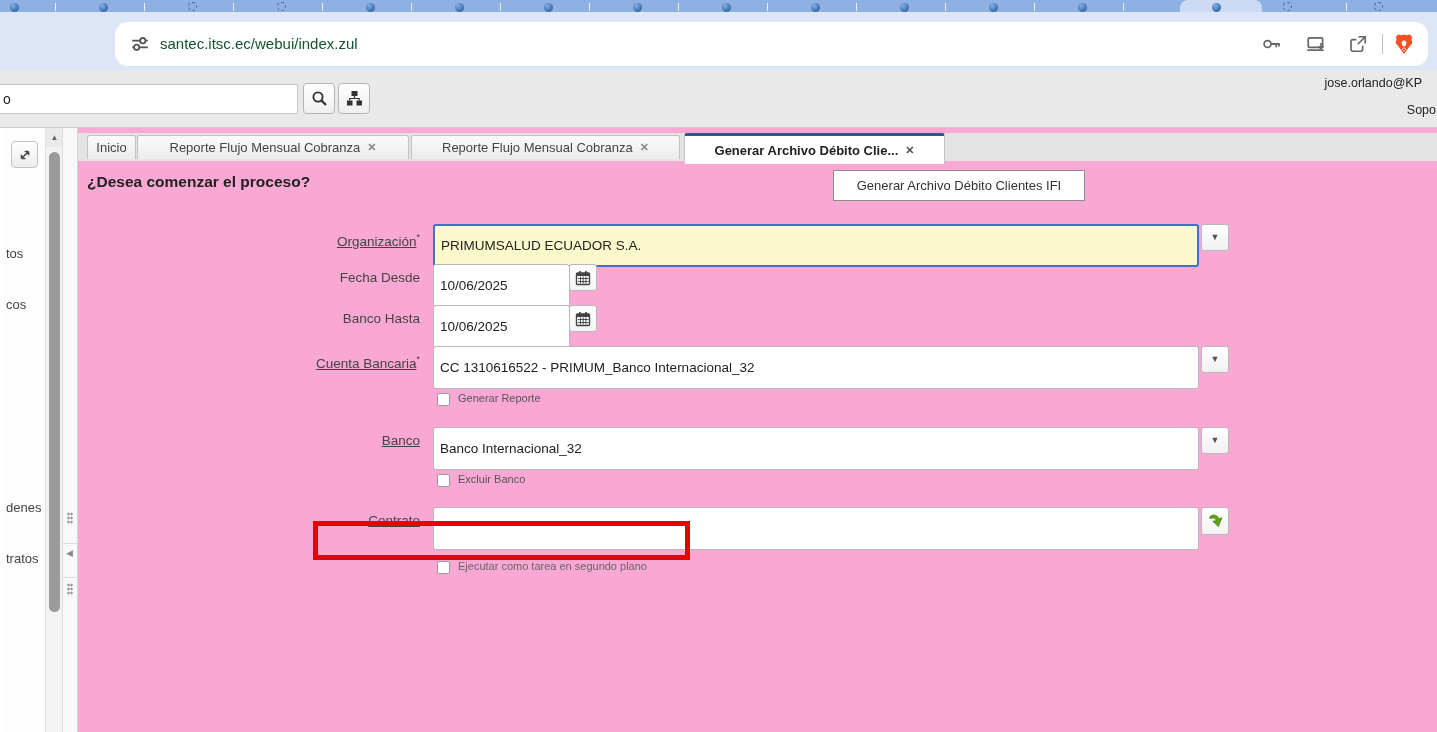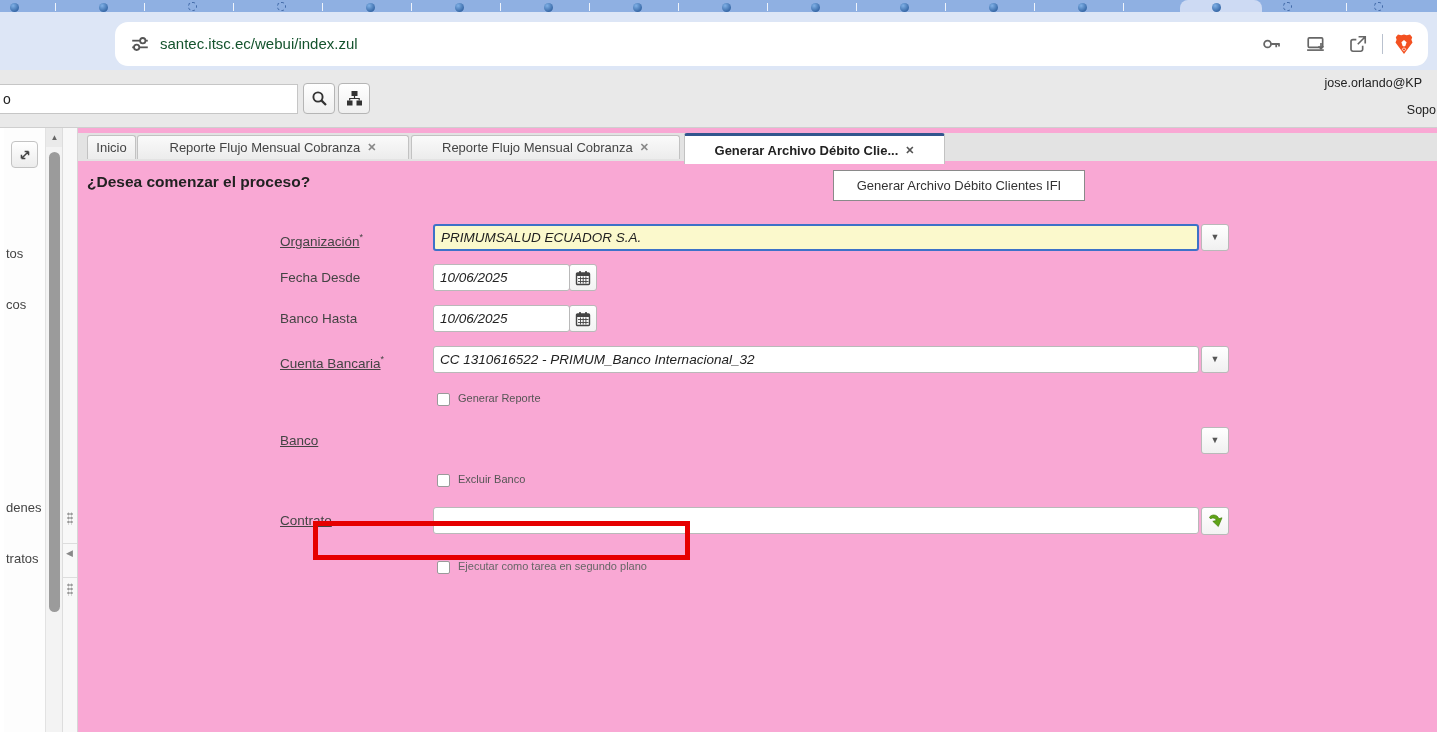--- a/index.html
+++ b/index.html
@@ -63,27 +63,27 @@
         display:flex;align-items:center;justify-content:center;gap:7px;padding:0 9px;cursor:pointer;}
   .wtab.active{top:0;height:31px;background:#fff;border-top:3px solid #33568e;
         font-weight:bold;color:#222;z-index:3;}
   .closex{font-size:11px;font-weight:bold;color:#888;cursor:pointer;}
   .wtab.active .closex{color:#555;}
   #proctitle{position:absolute;left:9px;top:45px;font-size:15.5px;font-weight:bold;color:#222;}
   #procnamebox{position:absolute;left:755px;top:42px;width:252px;height:31px;box-sizing:border-box;
         border:1px solid #8a8a8a;background:#fff;text-align:center;line-height:29px;
         font-size:13px;color:#333;}
   
-  .flabel{position:absolute;left:202px;width:140px;text-align:left;font-size:13.5px;
+  .flabel{position:absolute;left:202px;width:140px;text-align:right;font-size:13.5px;
         color:#444;line-height:27px;white-space:nowrap;}
   .flabel .u{text-decoration:underline;}
   .flabel sup{font-size:9px;color:#444;}
-  .txtfield{position:absolute;box-sizing:border-box;height:27px;border:1px solid #b9b9b9;
+  .txtfield{position:absolute;box-sizing:border-box;height:43px;border:1px solid #b9b9b9;
         border-radius:3px;font-family:"Liberation Sans",sans-serif;font-size:13.5px;
-        padding:0 6px;color:#222;background:#fff;font-style:italic;}
+        padding:0 6px;color:#222;background:#fff;}
   #orgfield{background:#fbf9cc;border:2px solid #3d72c8;}
   .combobtn{position:absolute;box-sizing:border-box;width:28px;height:27px;border:1px solid #b9b9b9;
         border-radius:3px;background:linear-gradient(#fff,#f0f0f0);color:#555;font-size:9px;
         text-align:center;line-height:25px;cursor:pointer;}
   .iconbtn{position:absolute;box-sizing:border-box;width:28px;height:27px;border:1px solid #b9b9b9;
         border-radius:3px;background:linear-gradient(#fff,#f3f3f3);display:flex;
         align-items:center;justify-content:center;cursor:pointer;}
   .cbox{position:absolute;width:13px;height:13px;box-sizing:border-box;border:1px solid #9a9a9a;
         border-radius:2px;background:#fff;cursor:pointer;}
   .cblabel{position:absolute;font-size:11px;color:#555;white-space:nowrap;}
@@ -257,20 +257,21 @@
   </div>
 
   <div class="flabel" style="top:218px"><span class="u">Cuenta Bancaria</span><sup>*</sup></div>
   <input class="txtfield" style="left: 355px; top: 218px; width: 766px;" type="text" value="CC 1310616522 - PRIMUM_Banco Internacional_32">
   <div class="combobtn" style="left:1123px;top:218px"><span>▼</span></div>
 
   <div class="cbox" style="left:359px;top:265px"></div>
   <div class="cblabel" style="left:380px;top:264px">Generar Reporte</div>
 
   <div class="flabel" style="top:299px"><span class="u">Banco</span></div>
+  <input class="txtfield" style="left: 355px; top: 299px; width: 766px;" type="text" value="Banco Internacional_32">
   <div class="combobtn" style="left:1123px;top:299px"><span>▼</span></div>
 
   <div class="cbox" style="left:359px;top:346px"></div>
   <div class="cblabel" style="left:380px;top:345px">Excluir Banco</div>
 
   <div class="flabel" style="top:379px"><span class="u">Contrato</span></div>
   <input class="txtfield" style="left: 355px; top: 379px; width: 766px;" type="text" value="">
   <div class="iconbtn" style="left:1123px;top:379px;height:28px">
     <svg width="18" height="18" viewBox="0 0 18 18">
       <path d="M3.5 5.5 C4.5 2.2 11.5 1.8 12.8 6.8 L16 5.8 L12.3 14.5 L6.8 9.3 L10.3 8.6 C9.6 5.6 5.8 5.4 4.8 7 Z" fill="#5fa417" stroke="#447c0a" stroke-width="0.7"></path>

